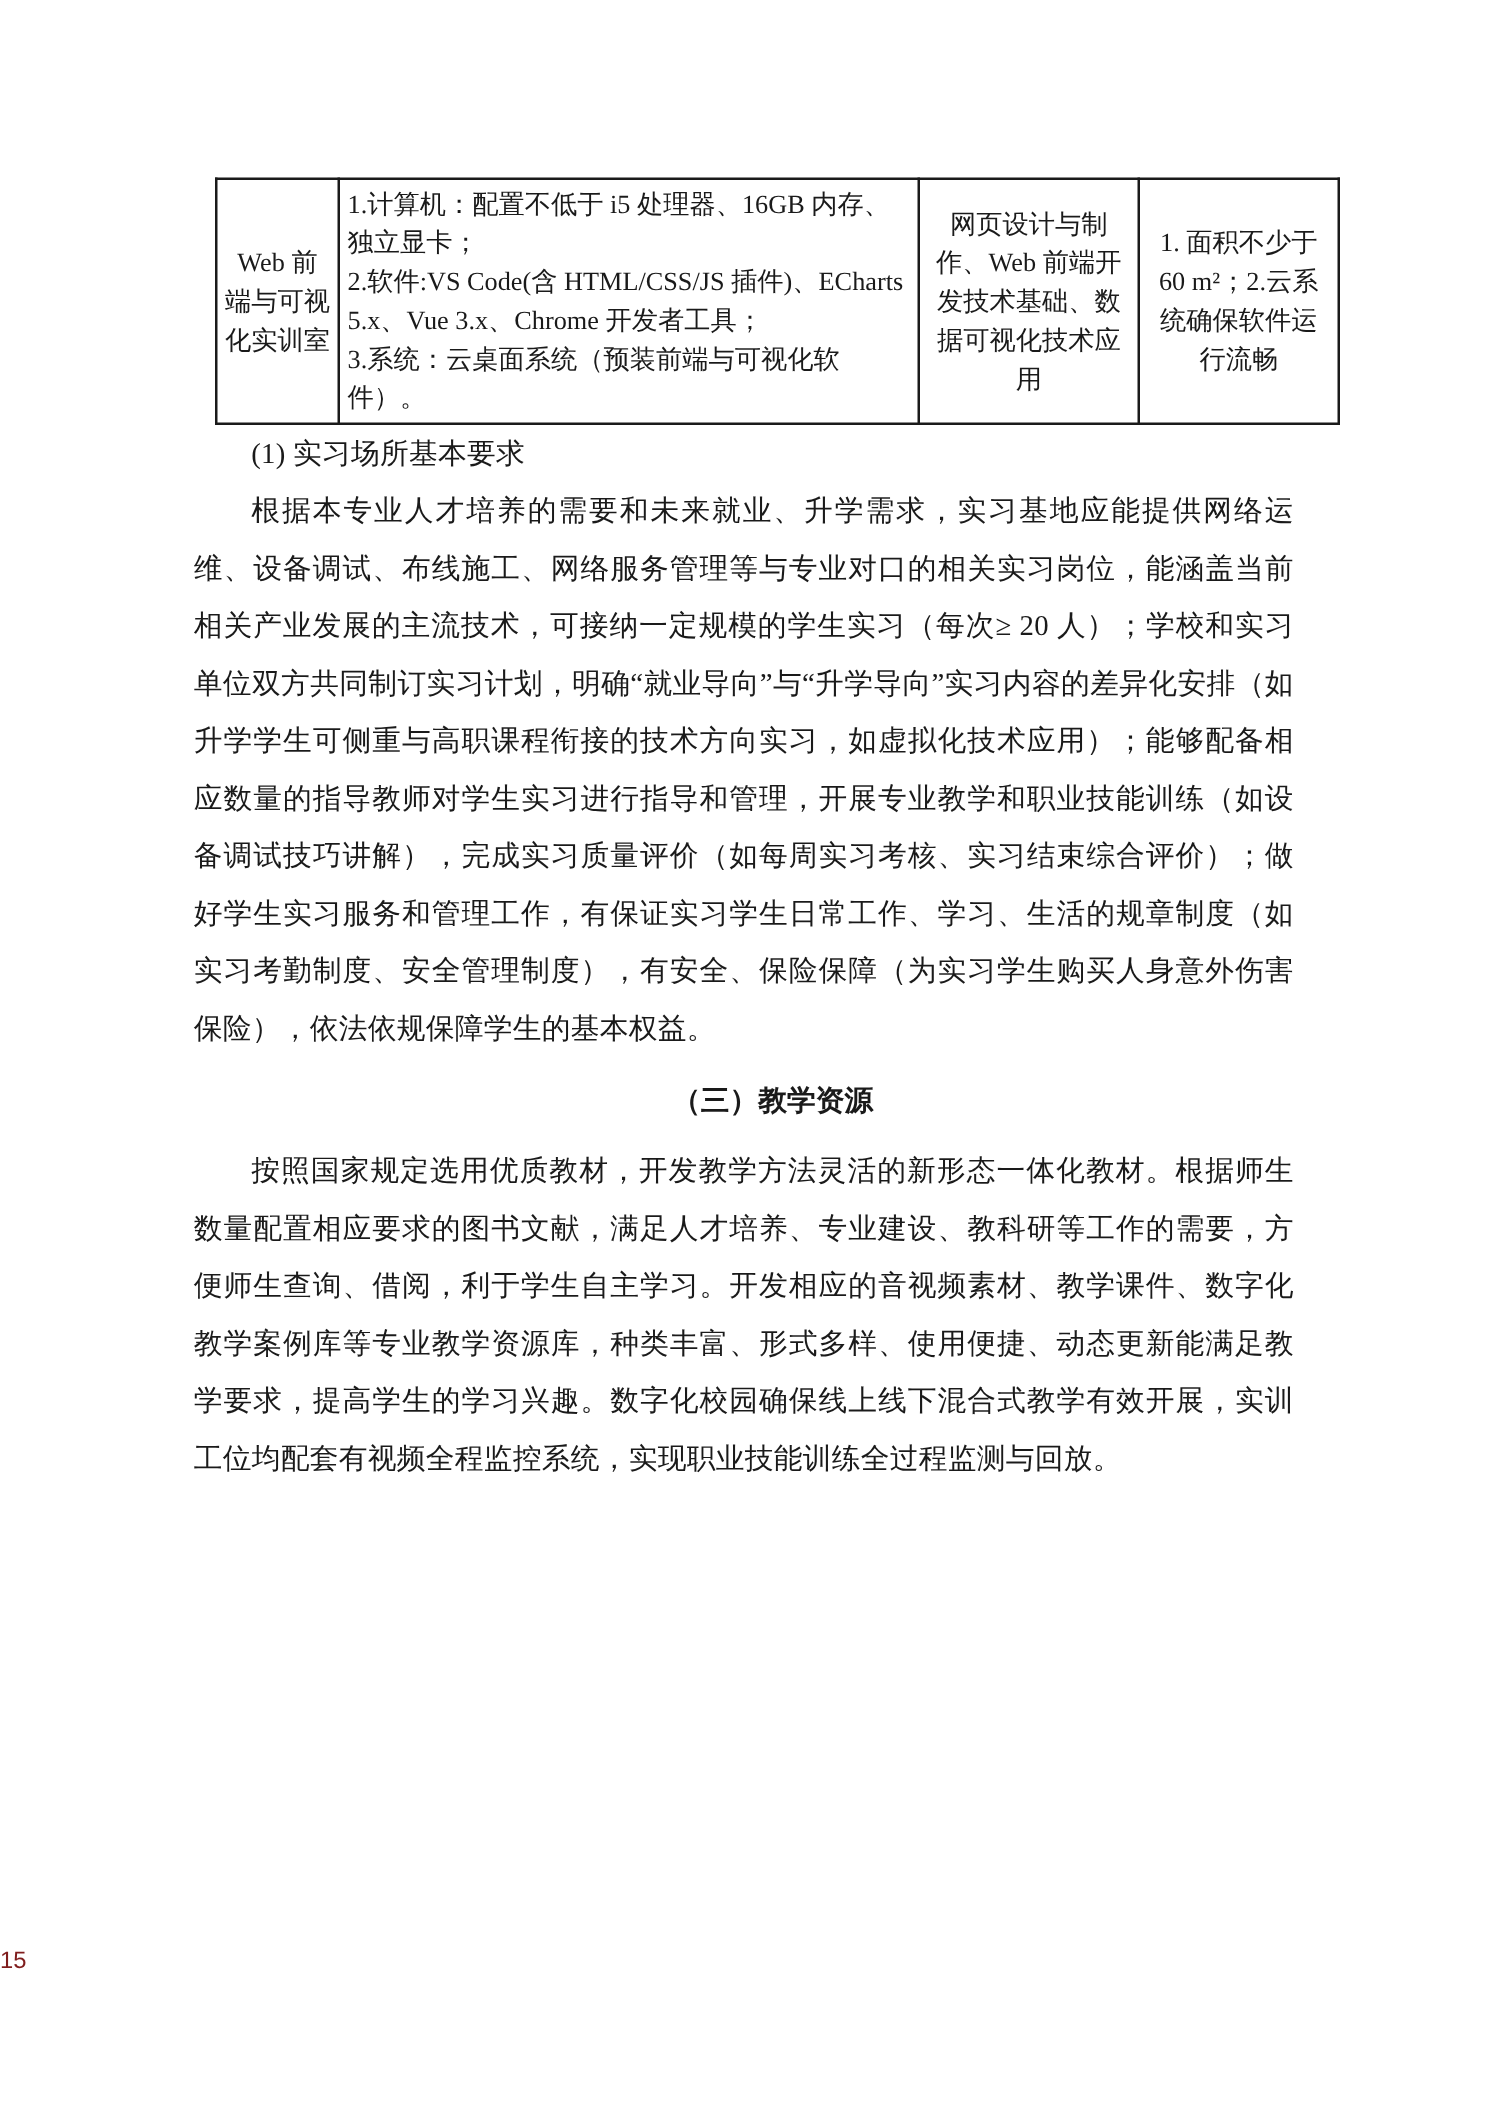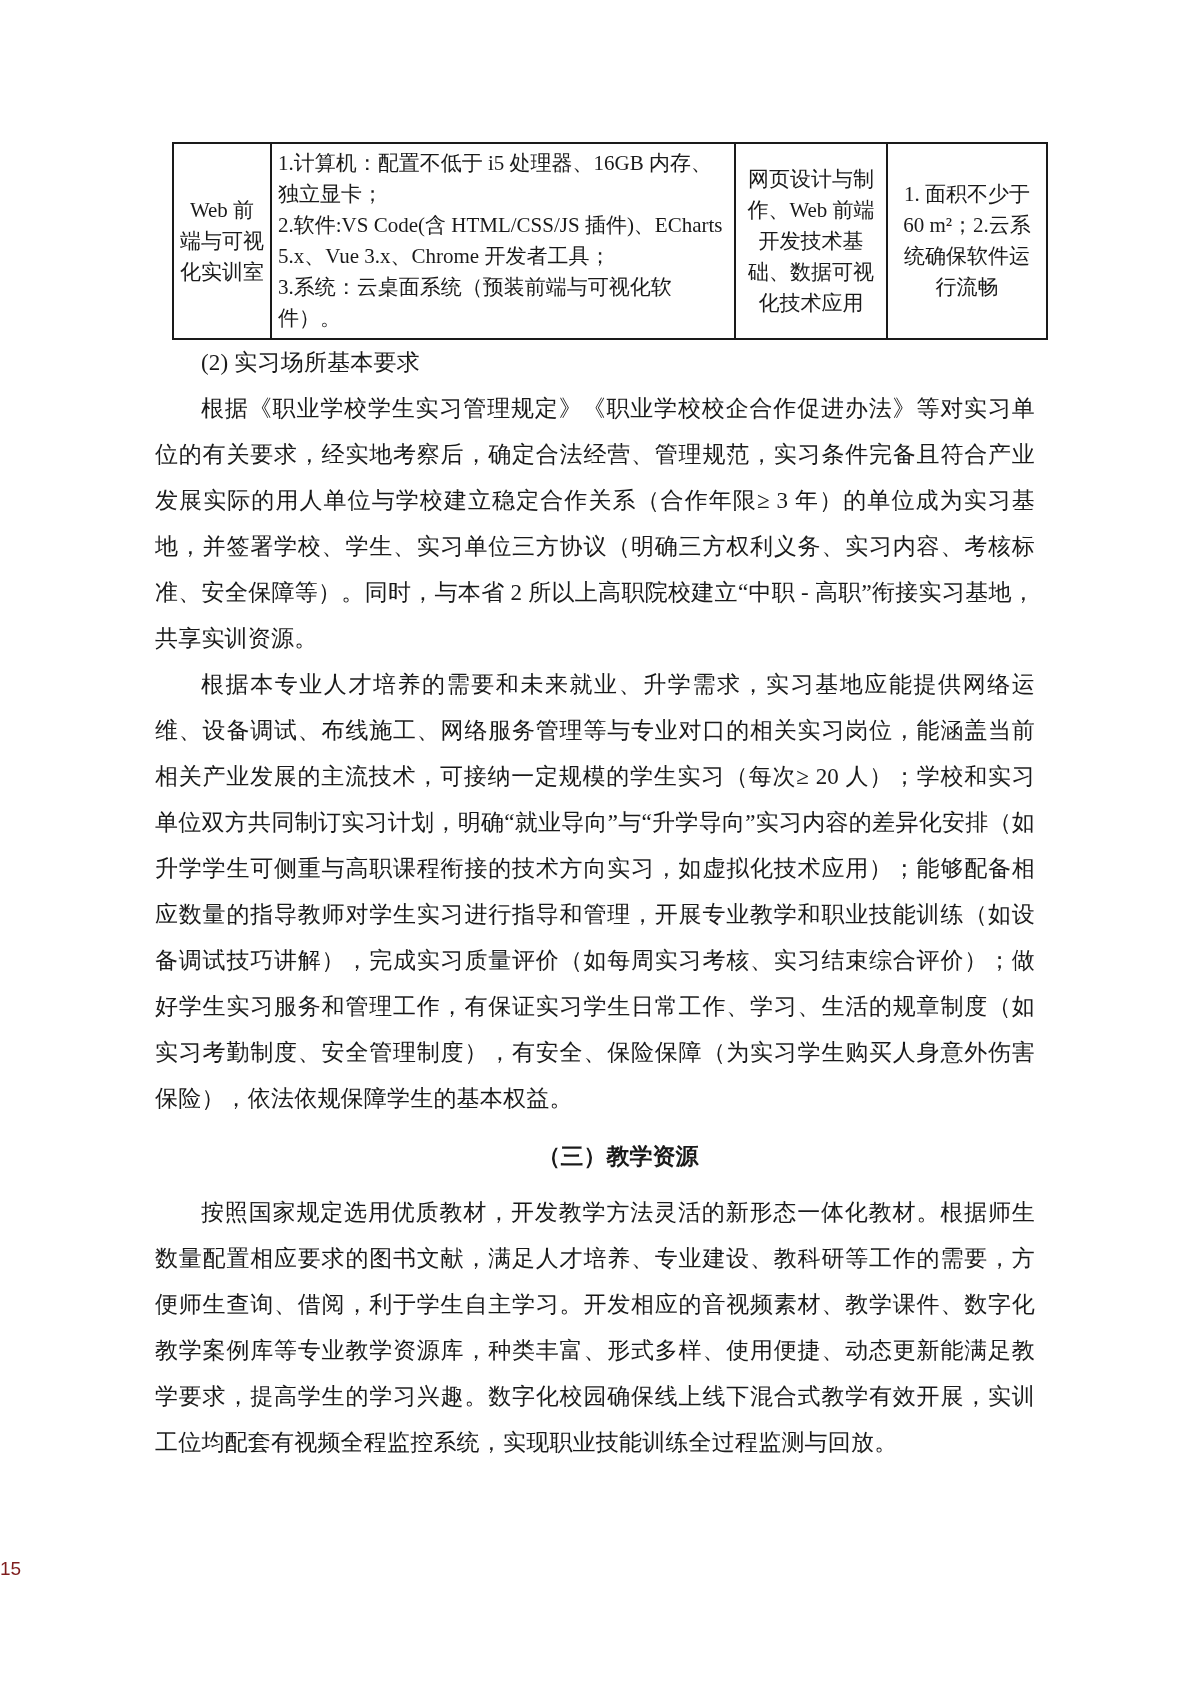--- a/index.html
+++ b/index.html
@@ -28,21 +28,21 @@
     line-height: 31px;
   }
   table.spec-table td {
     border: 2px solid #1a1a1a;
     padding: 4px 6px;
     vertical-align: middle;
     box-sizing: border-box;
   }
   td.col-room    { width: 98px;  text-align: center; }
   td.col-config  { width: 464px; text-align: left; padding-left: 8px; margin-top: 44px; }
-  td.col-func    { width: 152px; text-align: center; }
+  td.col-func    { width: 176px; text-align: center; }
   td.col-remark  { width: 160px; text-align: center; }
   .cfg-line { margin: 0; }
   
   .body-text p {
     margin: 0;
     font-size: 23px;
     line-height: 46px;
     text-align: justify;
     text-indent: 2em;
     letter-spacing: 0.2px;
@@ -84,22 +84,21 @@
           <p class="cfg-line">2.软件:VS Code(含 HTML/CSS/JS 插件)、ECharts 5.x、Vue 3.x、Chrome 开发者工具；</p>
           <p class="cfg-line">3.系统：云桌面系统（预装前端与可视化软件）。</p>
         </td>
         <td class="col-func">网页设计与制作、Web 前端开发技术基础、数据可视化技术应用</td>
         <td class="col-remark">1. 面积不少于 60 m²；2.云系统确保软件运行流畅</td>
       </tr>
     </tbody>
   </table>
 
   <div class="body-text">
-    <p class="sub-heading">(2) 实习场所基本要求</p>
-    <p>根据《职业学校学生实习管理规定》《职业学校校企合作促进办法》等对实习单位的有关要求，经实地考察后，确定合法经营、管理规范，实习条件完备且符合产业发展实际的用人单位与学校建立稳定合作关系（合作年限≥ 3 年）的单位成为实习基地，并签署学校、学生、实习单位三方协议（明确三方权利义务、实习内容、考核标准、安全保障等）。同时，与本省 2 所以上高职院校建立“中职 - 高职”衔接实习基地，共享实训资源。</p>
+    <p class="sub-heading">(1) 实习场所基本要求</p>
     <p>根据本专业人才培养的需要和未来就业、升学需求，实习基地应能提供网络运维、设备调试、布线施工、网络服务管理等与专业对口的相关实习岗位，能涵盖当前相关产业发展的主流技术，可接纳一定规模的学生实习（每次≥ 20 人）；学校和实习单位双方共同制订实习计划，明确“就业导向”与“升学导向”实习内容的差异化安排（如升学学生可侧重与高职课程衔接的技术方向实习，如虚拟化技术应用）；能够配备相应数量的指导教师对学生实习进行指导和管理，开展专业教学和职业技能训练（如设备调试技巧讲解），完成实习质量评价（如每周实习考核、实习结束综合评价）；做好学生实习服务和管理工作，有保证实习学生日常工作、学习、生活的规章制度（如实习考勤制度、安全管理制度），有安全、保险保障（为实习学生购买人身意外伤害保险），依法依规保障学生的基本权益。</p>
     <h3 class="section-heading">（三）教学资源</h3>
     <p>按照国家规定选用优质教材，开发教学方法灵活的新形态一体化教材。根据师生数量配置相应要求的图书文献，满足人才培养、专业建设、教科研等工作的需要，方便师生查询、借阅，利于学生自主学习。开发相应的音视频素材、教学课件、数字化教学案例库等专业教学资源库，种类丰富、形式多样、使用便捷、动态更新能满足教学要求，提高学生的学习兴趣。数字化校园确保线上线下混合式教学有效开展，实训工位均配套有视频全程监控系统，实现职业技能训练全过程监测与回放。</p>
   </div>
 
   <div class="footer">15</div>
 
 </div>
 
 </body></html>

